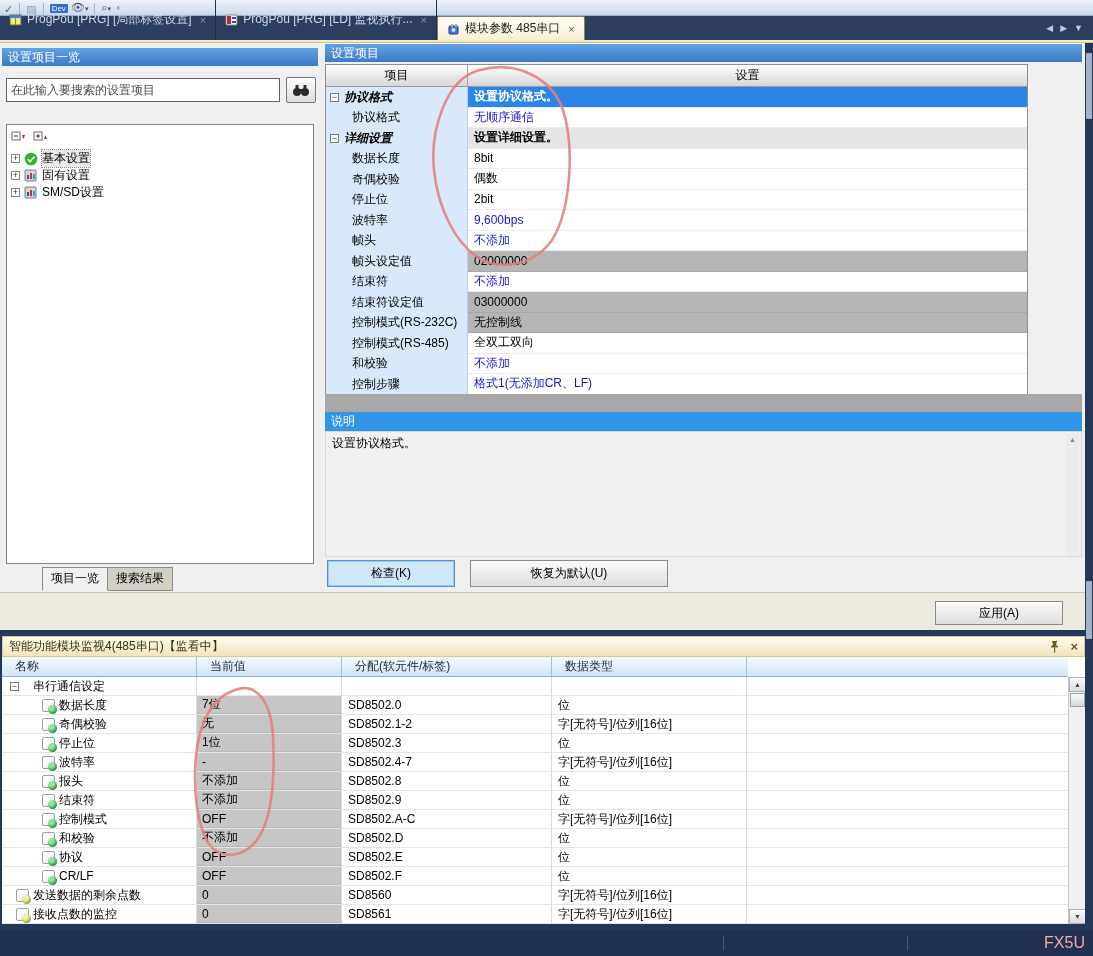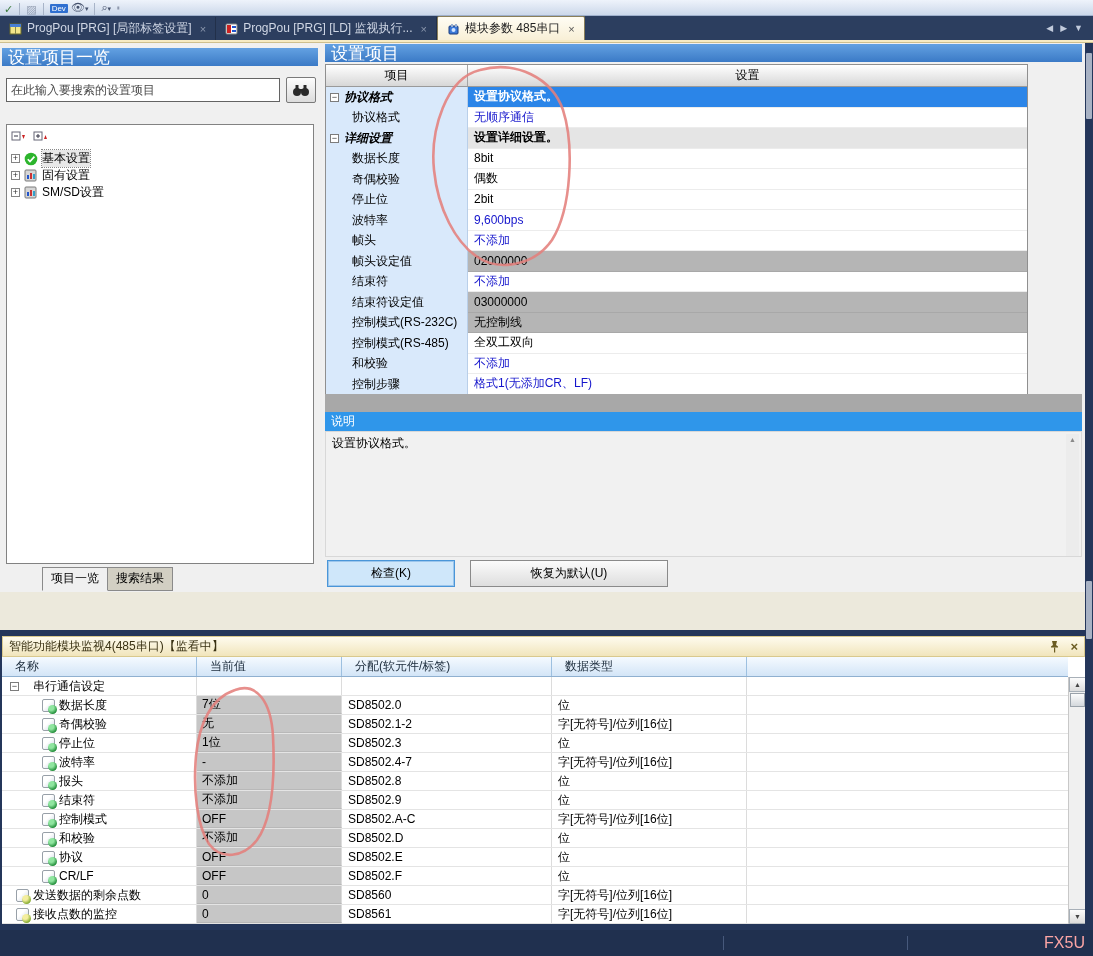--- a/index.html
+++ b/index.html
@@ -11,35 +11,35 @@
   #toolbar { position:absolute; left:0; top:0; width:1093px; height:16px;
     background:linear-gradient(#eef3fb,#ccd8ea); border-bottom:1px solid #9fb0cc;
     display:flex; align-items:flex-end; padding-left:4px; gap:6px; overflow:hidden; }
   .tbico { font-size:11px; line-height:12px; color:#44506b; }
   .tbsep { width:1px; height:12px; background:#a8b4c8; }
   .devtag { background:#2f6fd0; color:#fff; font-size:8px; line-height:9px; padding:0 2px; border-radius:1px; }
 
   
   #tabbar { position:absolute; left:0; top:16px; width:1093px; height:24px;
     background:#2c3e5f; display:flex; align-items:flex-end; }
-  .tab { display:flex; align-items:center; gap:5px; height:23px; padding:0 9px;
+  .tab { display:flex; align-items:center; gap:5px; height:41px; padding:0 9px;
     color:#cfd6e4; font-size:12px; border-right:1px solid #22304a; cursor:default; white-space:nowrap; }
   .tab.active { background:linear-gradient(#fffdf4,#f8efd6); color:#222; border:1px solid #8a7f5a; border-bottom:none;
     border-radius:2px 2px 0 0; height:24px; }
   .tclose { font-size:11px; color:#8b97ad; margin-left:3px; }
   .tab.active .tclose { color:#555; }
   .tabnav { margin-left:auto; display:flex; align-items:center; gap:7px; padding-right:10px; color:#c2cbdc; font-size:9px; height:24px; }
   #accent { position:absolute; left:0; top:40px; width:1093px; height:3px; background:#f6ebc4; border-bottom:1px solid #cdbf8e; }
 
   
   #main { position:absolute; left:0; top:43px; width:1085px; height:549px; background:#efefef; }
 
   
   #leftpanel { position:absolute; left:0; top:0; width:320px; height:549px; background:#f0f0f0; }
-  .bluehdr { background:linear-gradient(180deg,#63a1e2,#3b7ac6); color:#fff; font-size:17px; padding:0 6px; display:flex; align-items:center; }
+  .bluehdr { background:linear-gradient(180deg,#63a1e2,#3b7ac6); color:#fff; font-size:12px; padding:0 6px; display:flex; align-items:center; }
   #lp-hdr { position:absolute; left:2px; top:5px; width:316px; height:18px; }
   #lp-search { position:absolute; left:6px; top:35px; width:274px; height:24px; border:1px solid #636363; background:#fff;
     font-family:inherit; font-size:12px; padding:0 4px; color:#444; }
   #lp-search::placeholder { color:#4a4a4a; opacity:1; }
   #lp-searchbtn { position:absolute; left:286px; top:34px; width:30px; height:26px; border:1px solid #7a7a7a;
     background:linear-gradient(#fdfdfd,#dcdcdc); display:flex; align-items:center; justify-content:center; border-radius:2px; }
   #lp-tree { position:absolute; left:6px; top:81px; width:308px; height:440px; background:#fff; border:1px solid #828282; }
   .treetools { display:flex; gap:5px; padding:5px 0 6px 4px; }
   .treetool { width:17px; height:14px; border:0; display:flex; align-items:center; font-size:10px; color:#334; }
   .treeitem { display:flex; align-items:center; height:17px; padding-left:4px; gap:4px; }
@@ -356,20 +356,23 @@
         <span>设置协议格式。</span>
         <div class="desc-scroll">
           <span>▲</span>
         </div>
       </div>
       <button id="btn-check" class="btn">检查(K)</button>
       <button id="btn-restore" class="btn">恢复为默认(U)</button>
     </div>
   </div>
 
+  <div id="applystrip">
+    <button id="btn-apply" class="btn">应用(A)</button>
+  </div>
 
   <div id="monitor">
     <div id="mon-title">
       <span>智能功能模块监视4(485串口)【监看中】</span>
       <span class="mon-title-icons">
         <span class="pinicon">
           <svg width="11" height="13">
               <path d="M3 1h5l-1 4 2 1.5v1H2v-1l2-1.5z" fill="#6b5c22"></path>
               <rect x="5" y="7.5" width="1.2" height="5" fill="#6b5c22"></rect>
             </svg>

